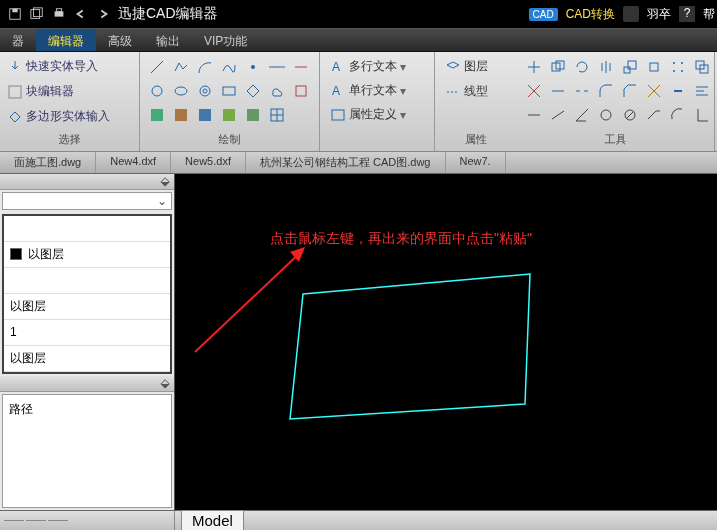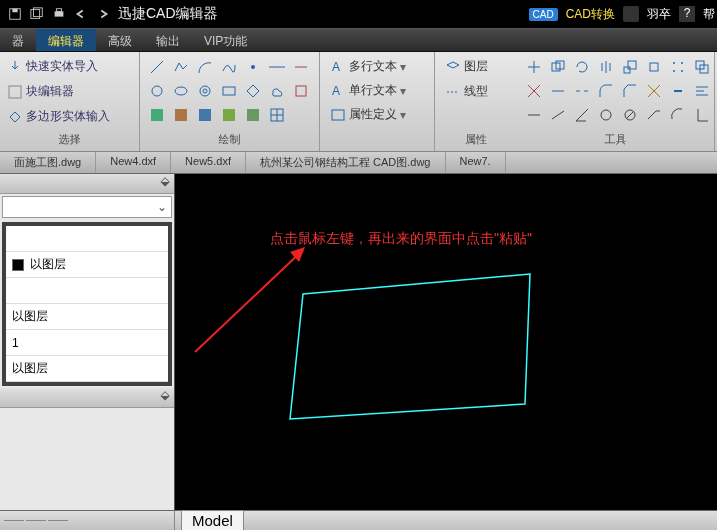--- a/index.html
+++ b/index.html
@@ -28,21 +28,21 @@
 .sel-item{display:flex;align-items:center;gap:4px;color:#336;cursor:pointer;padding:2px;}
 .sel-item svg{width:14px;height:14px;}
 .tabs{height:22px;background:linear-gradient(#d0d0d0,#b0b0b0);display:flex;border-bottom:1px solid #666;}
 .tab{padding:3px 14px;color:#333;cursor:pointer;border-right:1px solid #999;font-size:11px;}
 .main{display:flex;height:336px;}
 .left-panel{width:175px;background:#e8e8e8;display:flex;flex-direction:column;border-right:1px solid #555;}
 .lp-head{height:20px;background:linear-gradient(#e0e0e0,#c0c0c0);display:flex;justify-content:flex-end;border-bottom:1px solid #999;}
 .lp-pin{width:18px;text-align:center;cursor:pointer;color:#555;}
 .lp-combo{height:22px;background:#fff;border:1px solid #999;margin:2px;display:flex;align-items:center;justify-content:flex-end;padding:0 4px;}
 .lp-combo::after{content:"⌄";color:#555;}
-.lp-list{background:#fff;border:4px solid #404040;margin:2px;flex:0 0 auto;}
+.lp-list{background:#fff;border:2px solid #404040;margin:2px;flex:0 0 auto;}
 .lp-row{height:26px;display:flex;align-items:center;border-bottom:1px solid #ddd;padding:0 6px;gap:6px;}
 .lp-sw{width:12px;height:12px;background:#000;border:1px solid #666;}
 .lp-path{background:#fff;border:1px solid #999;margin:2px;height:140px;padding:6px;}
 .canvas{flex:1;background:#000;position:relative;}
 .anno-text{position:absolute;color:#e33;font-size:14px;}
 .arrow{position:absolute;}
 .shape{position:absolute;}
 .statusbar{height:20px;background:linear-gradient(#e0e0e0,#c0c0c0);display:flex;align-items:center;border-top:1px solid #666;}
 .st-tab{background:#f4f4f4;border:1px solid #888;padding:1px 10px;margin-left:6px;font-size:15px;cursor:pointer;}
 .st-grip{width:175px;height:100%;display:flex;align-items:center;padding-left:4px;color:#777;gap:2px;border-right:1px solid #888;}
@@ -463,20 +463,23 @@
       <div class="lp-row">
           <span>1</span>
         </div>
       <div class="lp-row">
           <span>以图层</span>
         </div>
     </div>
     <div class="lp-head">
       <span class="lp-pin">⬙</span>
     </div>
+    <div class="lp-path">
+      <span>路径</span>
+    </div>
   </div>
   <div class="canvas">
     <div class="anno-text" style="left:95px;top:56px;">点击鼠标左键，再出来的界面中点击"粘贴"</div>
     <svg class="arrow" style="left:10px;top:68px;width:130px;height:120px;">
       <line x1="10" y1="110" x2="118" y2="8" stroke="#e22" stroke-width="2"></line>
       <polygon points="120,5 105,10 114,20" fill="#e22"></polygon>
     </svg>
     <svg class="shape" style="left:110px;top:90px;width:260px;height:170px;">
       <polygon points="18,30 245,10 240,140 5,155" fill="none" stroke="#3ff" stroke-width="1.5"></polygon>
     </svg>

